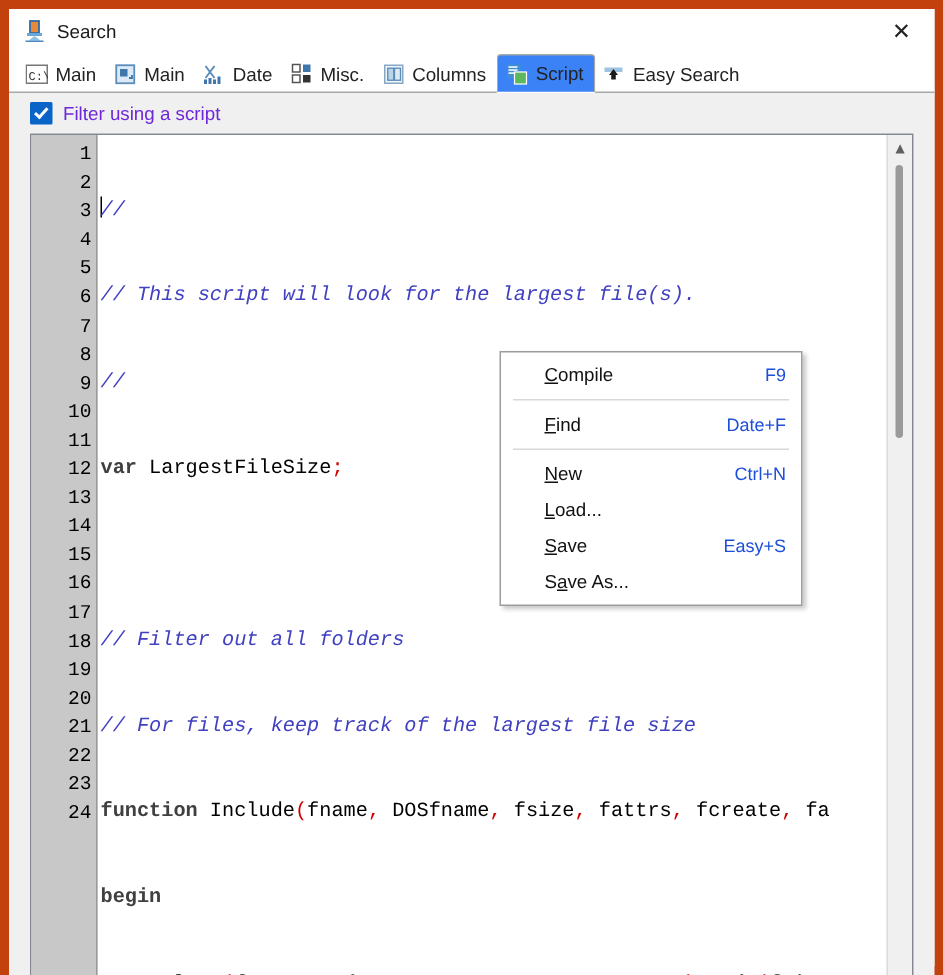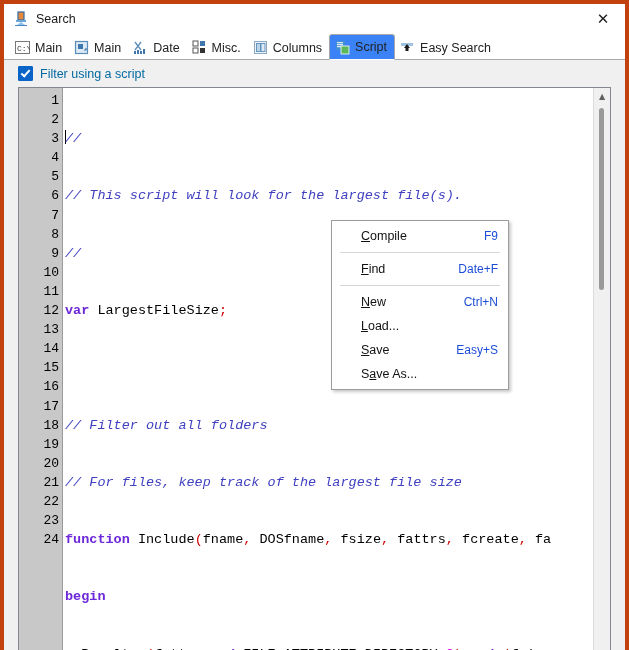--- a/index.html
+++ b/index.html
@@ -13,21 +13,21 @@
     font-family: "Liberation Sans", sans-serif;
     font-size: 12px;
     color: #000;
     background: #f0f0f0;
   }
   .window {
     position: relative;
     width: 629px;
     height: 650px;
     background: #f0f0f0;
-    border: 4px solid #c2410c;
+    border: 6px solid #c2410c;
     box-sizing: border-box;
     display: flex;
     flex-direction: column;
   }
   
   .titlebar {
     height: 30px;
     flex: 0 0 30px;
     background: #ffffff;
     display: flex;
@@ -124,21 +124,21 @@
   }
   .cbox::after {
     content: "";
     position: absolute;
     left: 4px; top: 1px;
     width: 3px; height: 7px;
     border: solid #fff;
     border-width: 0 2px 2px 0;
     transform: rotate(42deg);
   }
-  .check-label { font-size: 12.5px; color: #0369a1; }
+  .check-label { font-size: 12.5px; color: #6d28d9; }
 
   
   .editor-wrap {
     margin: 0 14px 0 14px;
     flex: 0 0 430px;
     border: 1px solid #828790;
     background: #fff;
     position: relative;
     box-sizing: border-box;
     display: flex;
@@ -169,21 +169,21 @@
     padding-left: 2px;
     font-family: "Liberation Mono", monospace;
     font-size: 13.5px;
     line-height: 19.1px;
     white-space: pre;
     overflow: hidden;
     position: relative;
     color: #000;
   }
   .code div { height: 19.1px; }
-  .kw  { color: #6d28d9; font-weight: bold; }
+  .kw  { color: #404040; font-weight: bold; }
   .cm  { color: #4040c0; font-style: italic; }
   .pn  { color: #d00000; }
   .num { color: #e000e0; }
   .caret {
     display: inline-block;
     width: 0; border-left: 1px solid #000;
     height: 14px; vertical-align: -2px;
     margin-right: -1px;
   }
   
@@ -208,22 +208,22 @@
     left: 5px; width: 5px;
     background: #9a9a9a;
     border-radius: 3px;
   }
   .u { text-decoration: underline; }
 
   
   .ctxmenu {
     position: absolute;
     left: 327px;
-    top: 160px;
-    width: 178px;
+    top: 172px;
+    width: 202px;
     background: #ffffff;
     border: 1px solid #9c9c9c;
     box-shadow: 2px 2px 3px rgba(0,0,0,0.22);
     padding: 3px 0;
     z-index: 50;
     box-sizing: border-box;
   }
   .mi {
     height: 24px;
     display: flex; align-items: center;

